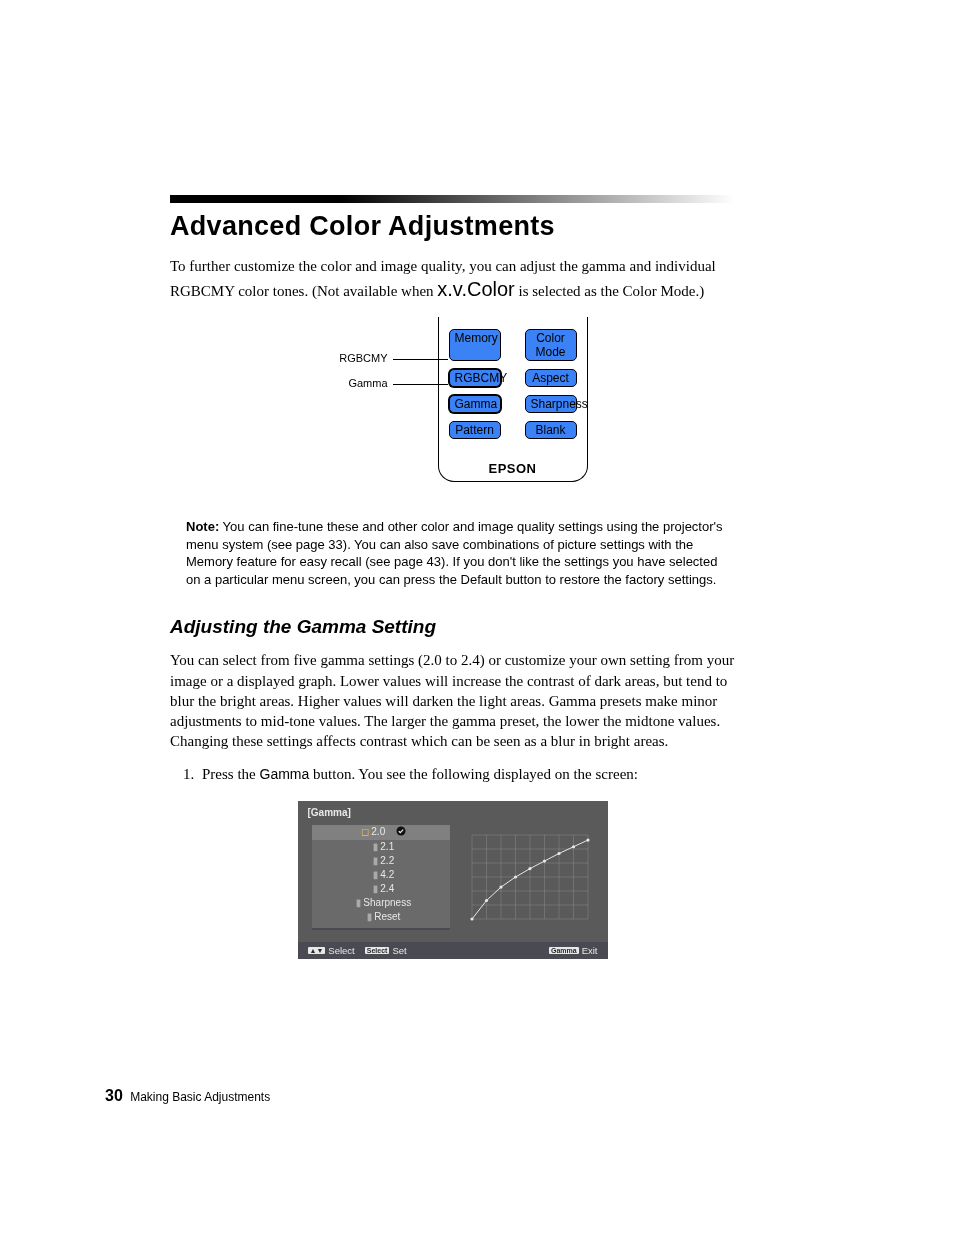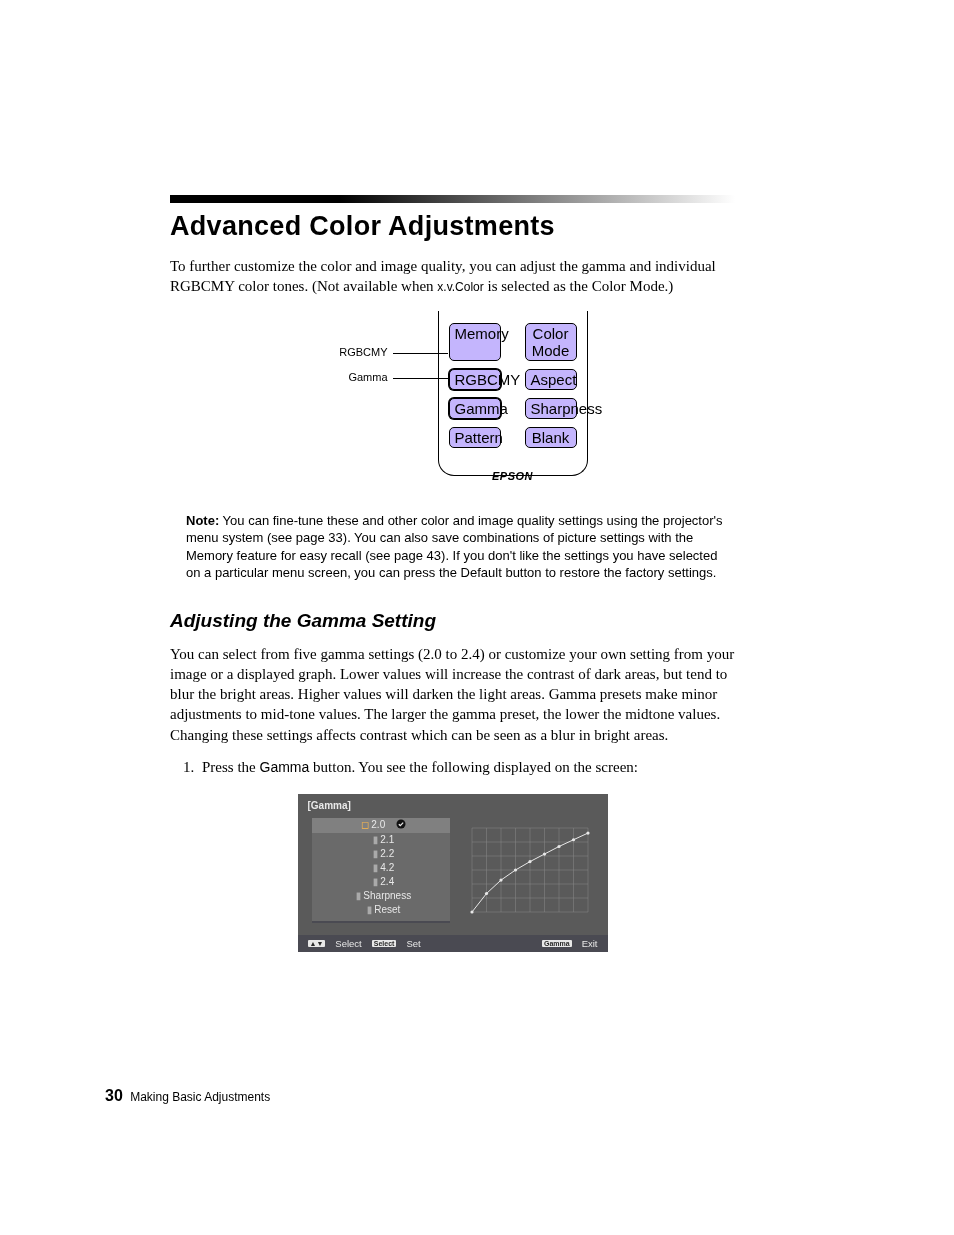--- a/index.html
+++ b/index.html
@@ -28,21 +28,21 @@
     margin: 0 0 14px 0;
     letter-spacing: 0.3px;
   }
   p.body {
     font-size: 15px;
     line-height: 1.35;
     margin: 0 0 14px 0;
   }
   .xvcolor {
     font-family: Arial, Helvetica, sans-serif;
-    font-size: 12px;
+    font-size: 20px;
   }
   .remote-fig {
     width: 270px;
     margin: 14px auto 26px auto;
     position: relative;
     height: 175px;
   }
   .remote-box {
     position: absolute;
     right: 0;
@@ -57,37 +57,36 @@
     box-sizing: border-box;
     padding: 12px 10px 0 10px;
   }
   .btn-row {
     display: flex;
     justify-content: space-between;
     margin-bottom: 8px;
   }
   .rbtn {
     font-family: Arial, Helvetica, sans-serif;
-    font-size: 15px;
+    font-size: 12px;
     border: 1px solid #000;
     border-radius: 5px;
     padding: 1px 5px;
     text-align: center;
     width: 52px;
     box-sizing: border-box;
-    background: #c4b5fd;
+    background: #3b82f6;
   }
   .rbtn.sel {
     box-shadow: 0 0 0 1px #000;
   }
   .epson-logo {
     font-family: Arial, Helvetica, sans-serif;
     font-weight: 900;
-    font-style: italic;
-    font-size: 11px;
+    font-size: 13px;
     text-align: center;
     margin-top: 22px;
     letter-spacing: 0.5px;
   }
   .callout {
     position: absolute;
     font-family: Arial, Helvetica, sans-serif;
     font-size: 11px;
     text-align: right;
   }
@@ -178,21 +177,21 @@
     height: 17px;
     background: #4a4a52;
     display: flex;
     align-items: center;
     padding: 0 10px;
     gap: 10px;
   }
   .osd-footer .lab {
     display: inline-flex;
     align-items: center;
-    gap: 10px;
+    gap: 3px;
     font-size: 9.5px;
   }
   .tag {
     background: #e8e8e8;
     color: #2a2a2a;
     font-size: 7px;
     font-weight: bold;
     padding: 0 2px;
     border-radius: 1px;
   }

